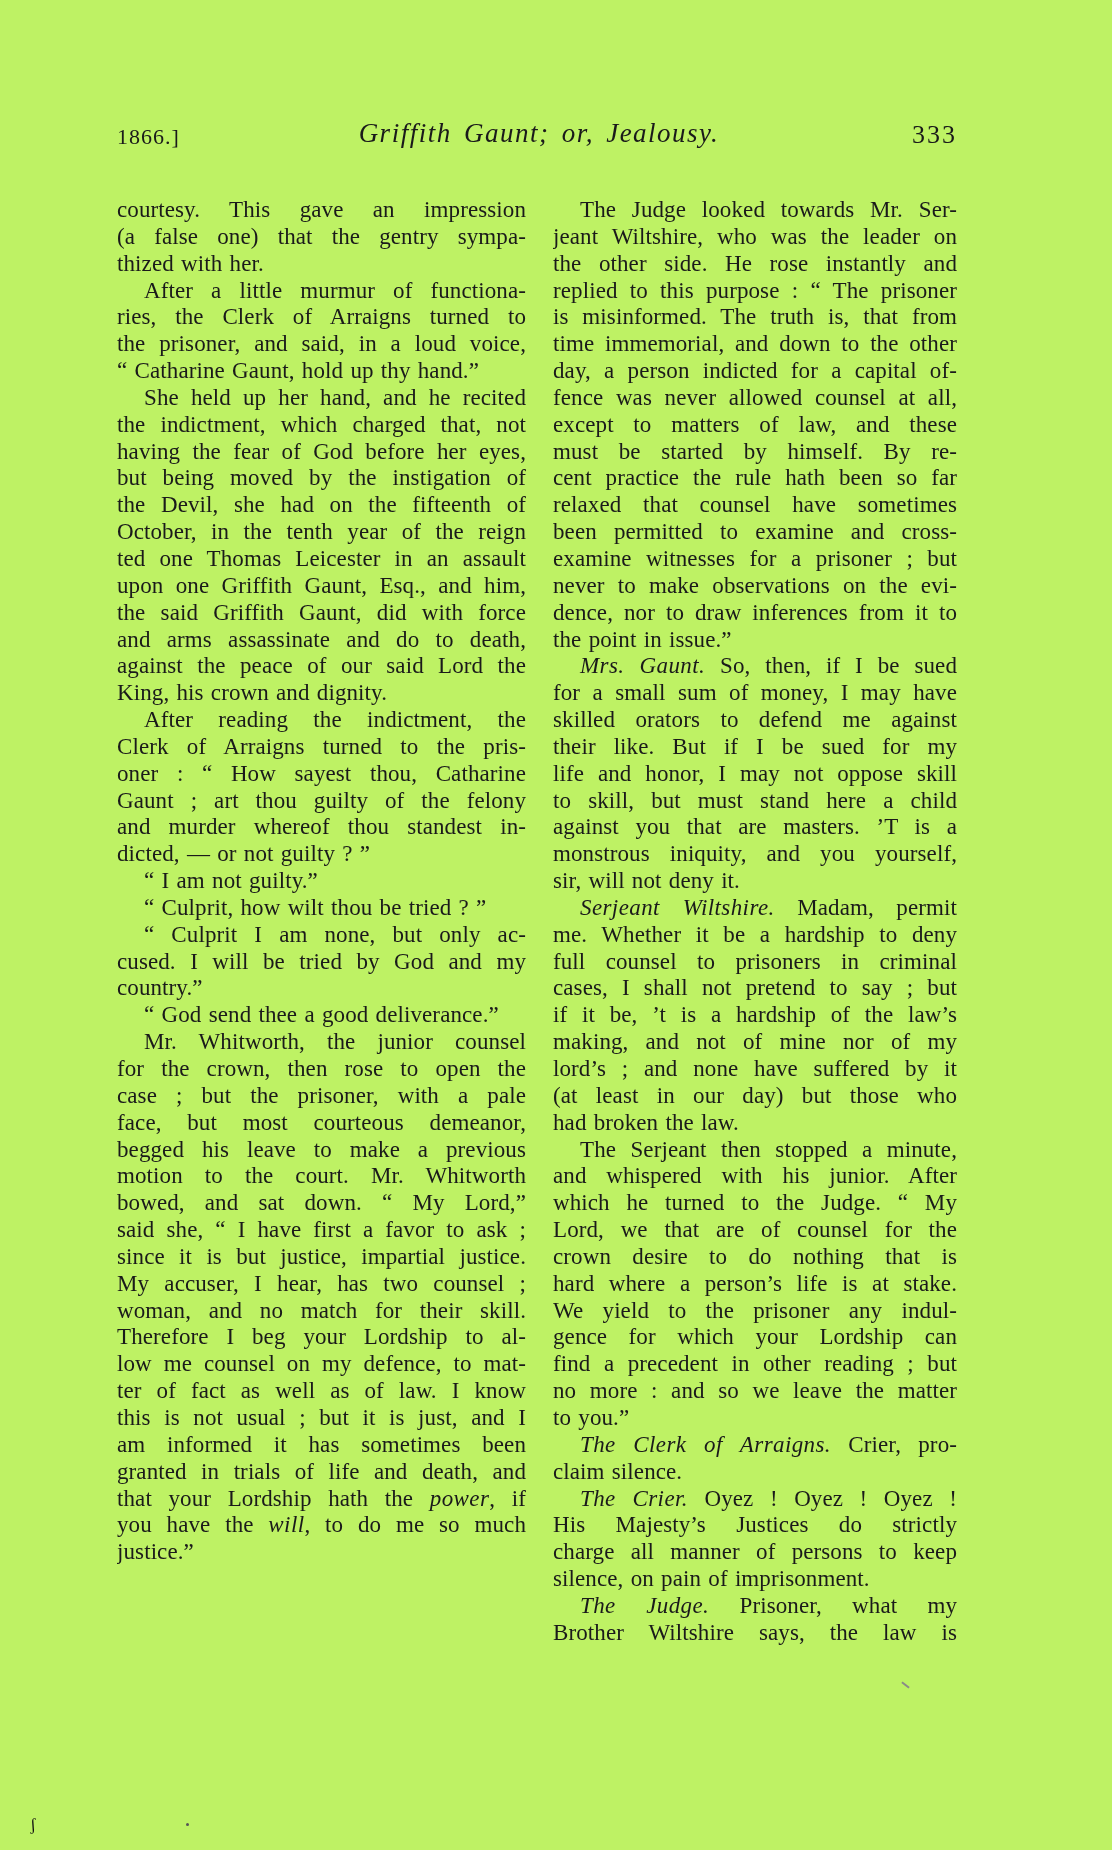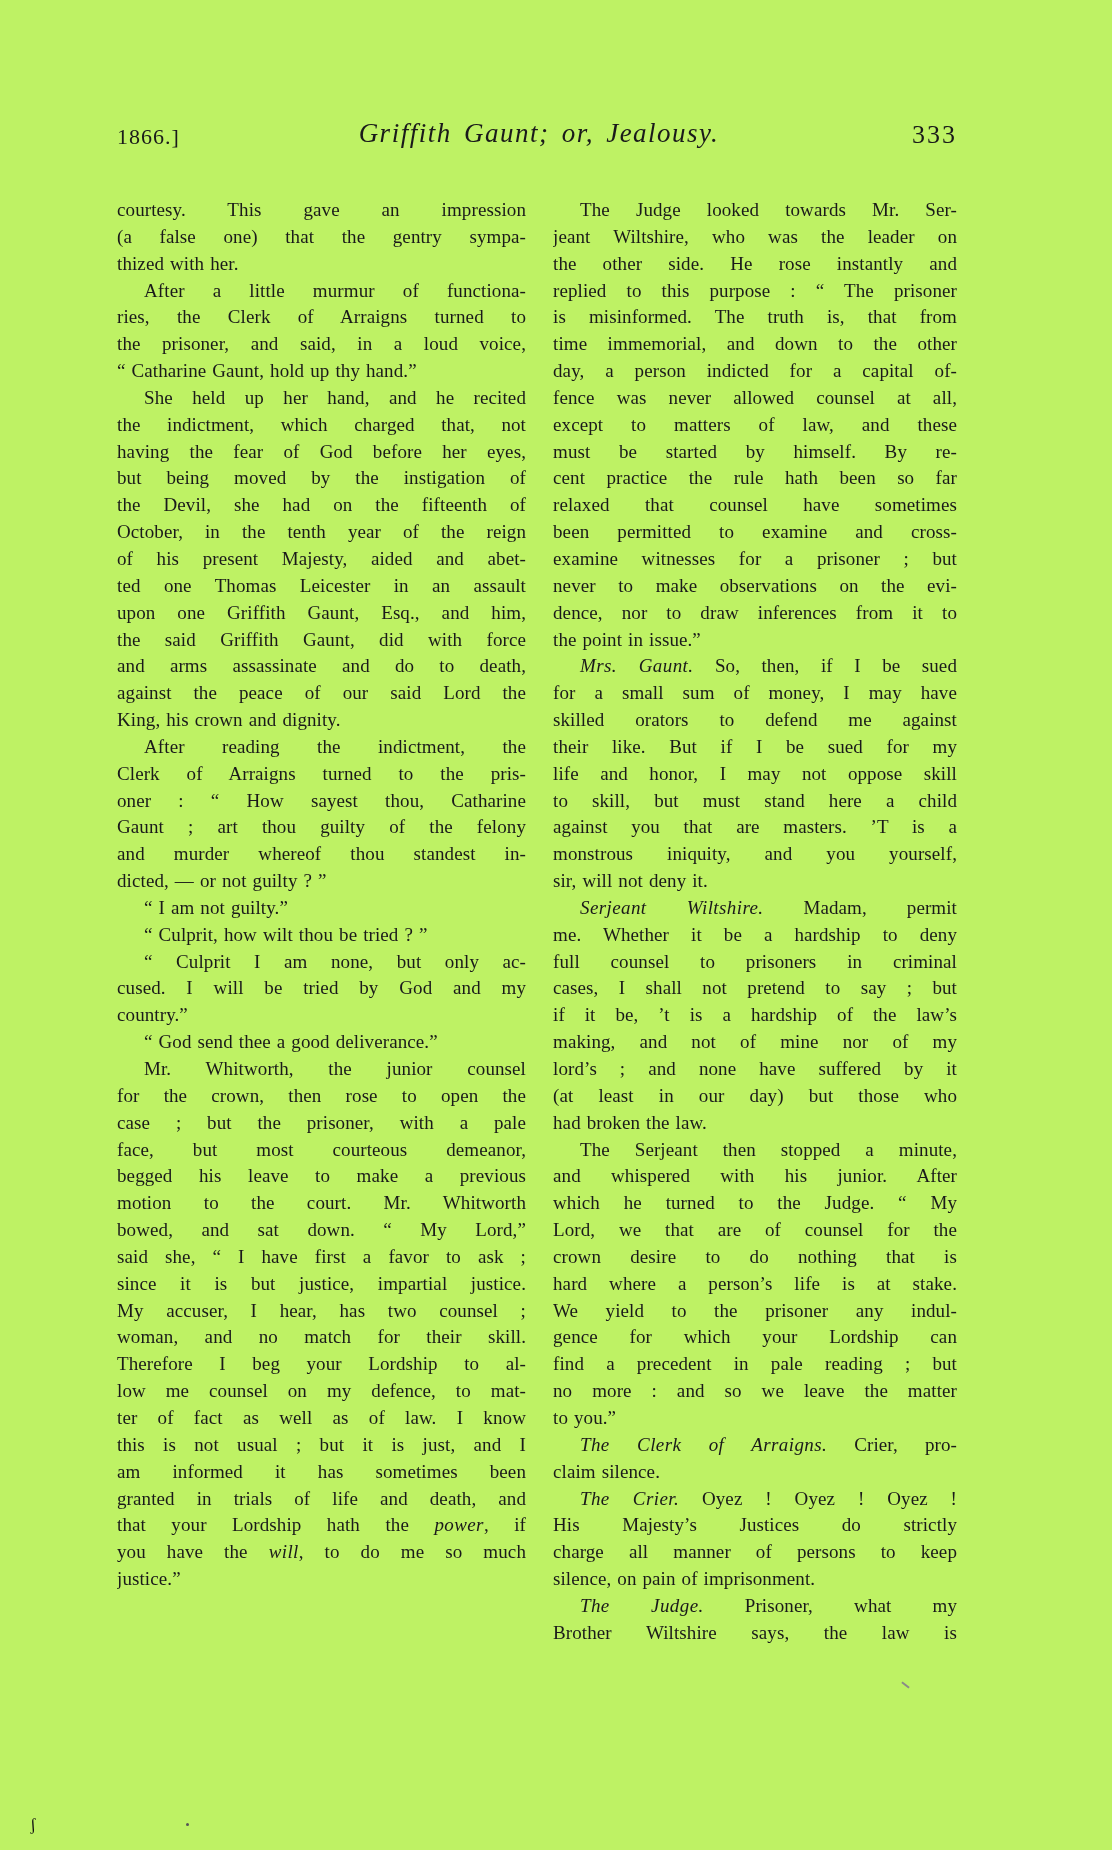--- a/index.html
+++ b/index.html
@@ -30,21 +30,21 @@
     letter-spacing:1.5px;
     word-spacing:4px;
   }
   .pageno{
     position:absolute;right:0;top:2px;
     font-size:26px;letter-spacing:2px;
   }
   
   .col{
     position:absolute;top:197px;
-    font-size:19px;
+    font-size:23px;
     line-height:26.85px;
     word-spacing:0.06em;
     letter-spacing:0.1px;
   }
   .col-left{left:117px;width:409px;}
   .col-right{left:553px;width:404px;}
   .ln{
     height:26.85px;
     overflow:hidden;
     text-align:justify;
@@ -87,21 +87,20 @@
       <div class="ln ind">After a little murmur of functiona-</div>
       <div class="ln">ries, the Clerk of Arraigns turned to</div>
       <div class="ln">the prisoner, and said, in a loud voice,</div>
       <div class="ln end">“ Catharine Gaunt, hold up thy hand.”</div>
       <div class="ln ind">She held up her hand, and he recited</div>
       <div class="ln">the indictment, which charged that, not</div>
       <div class="ln">having the fear of God before her eyes,</div>
       <div class="ln">but being moved by the instigation of</div>
       <div class="ln">the Devil, she had on the fifteenth of</div>
       <div class="ln">October, in the tenth year of the reign</div>
-      <div class="ln">of his present Majesty, aided and abet-</div>
       <div class="ln">ted one Thomas Leicester in an assault</div>
       <div class="ln">upon one Griffith Gaunt, Esq., and him,</div>
       <div class="ln">the said Griffith Gaunt, did with force</div>
       <div class="ln">and arms assassinate and do to death,</div>
       <div class="ln">against the peace of our said Lord the</div>
       <div class="ln end">King, his crown and dignity.</div>
       <div class="ln ind">After reading the indictment, the</div>
       <div class="ln">Clerk of Arraigns turned to the pris-</div>
       <div class="ln">oner : “ How sayest thou, Catharine</div>
       <div class="ln">Gaunt ; art thou guilty of the felony</div>
@@ -171,21 +170,21 @@
       <div class="ln">(at least in our day) but those who</div>
       <div class="ln end">had broken the law.</div>
       <div class="ln ind">The Serjeant then stopped a minute,</div>
       <div class="ln">and whispered with his junior. After</div>
       <div class="ln">which he turned to the Judge. “ My</div>
       <div class="ln">Lord, we that are of counsel for the</div>
       <div class="ln">crown desire to do nothing that is</div>
       <div class="ln">hard where a person’s life is at stake.</div>
       <div class="ln">We yield to the prisoner any indul-</div>
       <div class="ln">gence for which your Lordship can</div>
-      <div class="ln">find a precedent in pale reading ; but</div>
+      <div class="ln">find a precedent in other reading ; but</div>
       <div class="ln">no more : and so we leave the matter</div>
       <div class="ln end">to you.”</div>
       <div class="ln ind"><i>The Clerk of Arraigns.</i> Crier, pro-</div>
       <div class="ln end">claim silence.</div>
       <div class="ln ind"><i>The Crier.</i> Oyez ! Oyez ! Oyez !</div>
       <div class="ln">His Majesty’s Justices do strictly</div>
       <div class="ln">charge all manner of persons to keep</div>
       <div class="ln end">silence, on pain of imprisonment.</div>
       <div class="ln ind"><i>The Judge.</i> Prisoner, what my</div>
       <div class="ln">Brother Wiltshire says, the law is</div>

